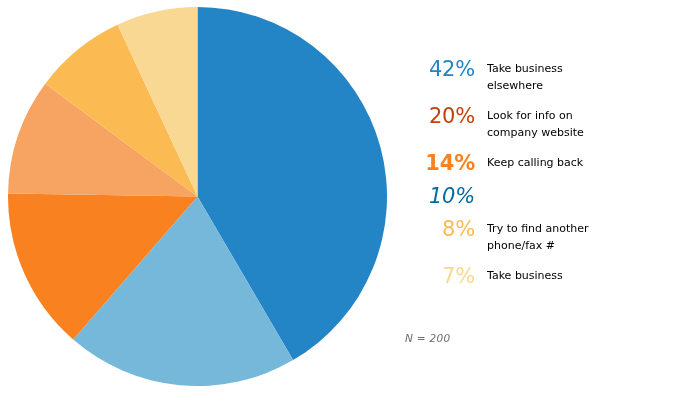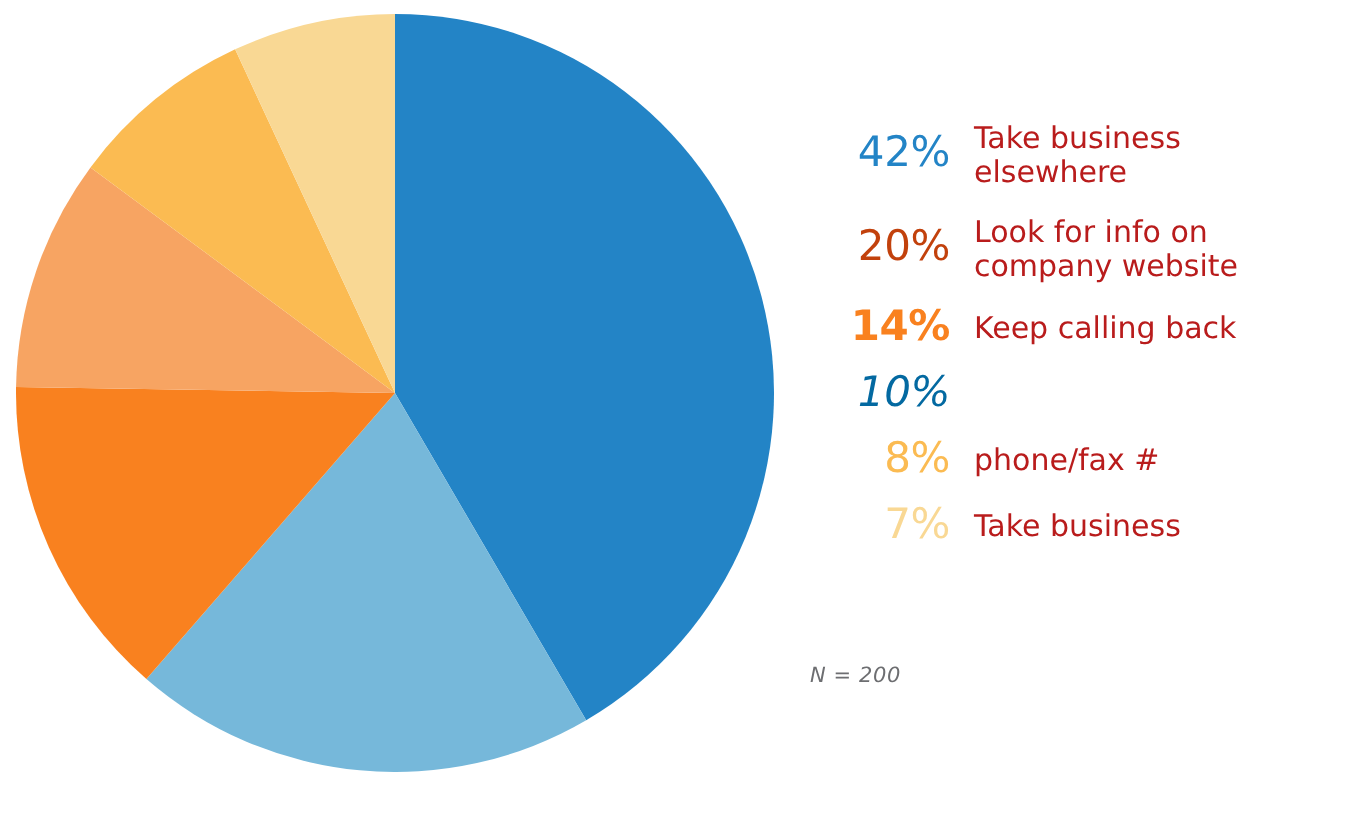--- a/index.html
+++ b/index.html
@@ -32,38 +32,38 @@
 
   
   #legend {
     position: absolute;
     left: 405px;
     top: 58px;
     width: 262px;
   }
   .legend-row {
     display: flex;
-    align-items: center;
+    align-items: flex-start;
     margin-bottom: 11px;
   }
   .legend-pct {
     width: 70px;
     flex: 0 0 70px;
     text-align: right;
     font-size: 21px;
     line-height: 22px;
     letter-spacing: -0.2px;
     white-space: nowrap;
   }
   .legend-label {
     flex: 1 1 auto;
     padding-left: 12px;
-    font-size: 15px;
+    font-size: 11px;
     line-height: 16.5px;
-    color: #b91c1c;
+    color: #000000;
     padding-top: 3px;
   }
   .legend-label .l2 {
     display: block;
   }
 
   
   #footnote {
     position: absolute;
     left: 405px;
@@ -120,20 +120,21 @@
       </span>
     </div>
 
     <div class="legend-row">
       <span class="legend-pct" style="color: #0369a1; font-style: italic;">10%</span>
     </div>
 
     <div class="legend-row">
       <span class="legend-pct" style="color: rgb(251, 187, 82);">8%</span>
       <span class="legend-label">
+        <span class="l1">Try to find another</span>
         <span class="l2">phone/fax #</span>
       </span>
     </div>
 
     <div class="legend-row">
       <span class="legend-pct" style="color: rgb(249, 216, 148);">7%</span>
       <span class="legend-label">
         <span class="l1">Take business</span>
         <span class="l2"></span>
       </span>

